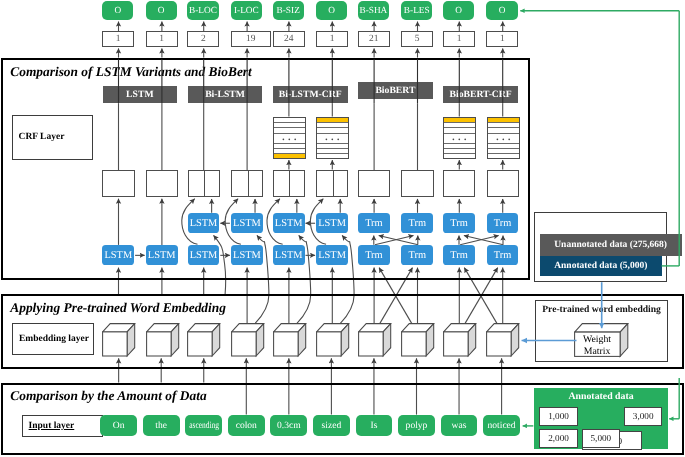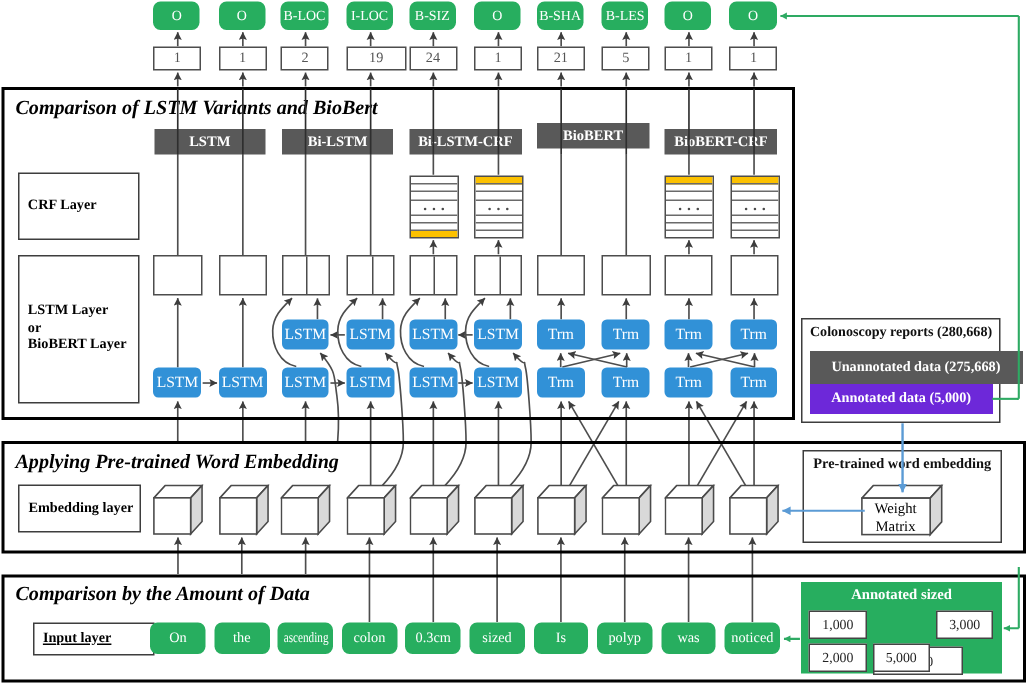--- a/index.html
+++ b/index.html
@@ -176,23 +176,20 @@
       <div class="abs cbox" style="left:401.2px;top:31.3px;width:32.1px;height:16.1px;font-size:9.5px;">5</div>
       <div class="abs cbox" style="left:443px;top:31.3px;width:32.1px;height:16.1px;font-size:9.5px;">1</div>
       <div class="abs cbox" style="left:486.4px;top:31.3px;width:32.1px;height:16.1px;font-size:9.5px;">1</div>
       <div class="abs section" style="left:1.1px;top:57.8px;width:528.6px;height:222.6px;"></div>
       <div class="abs section" style="left:1.1px;top:294.3px;width:682.7px;height:74.7px;"></div>
       <div class="abs section" style="left:1.1px;top:382.6px;width:682.7px;height:72.8px;"></div>
       <div class="abs sect-title" style="left:10.3px;top:300.1px;font-size:13.4px;">Applying Pre-trained Word Embedding</div>
       <div class="abs sect-title" style="left:10.3px;top:64.2px;font-size:13.4px;">Comparison of LSTM Variants and BioBert</div>
       <div class="abs labelbox" style="left:12.4px;top:115.1px;width:80.6px;height:44.5px;font-size:9.5px;padding-left:5.2px;">CRF Layer</div>
       <div class="abs sect-title" style="left:10.3px;top:388.2px;font-size:13.4px;">Comparison by the Amount of Data</div>
-      <div class="abs labelbox" style="left:12.4px;top:170.2px;width:80.6px;height:99px;font-size:9.5px;line-height:11.6px;white-space:pre;padding-left:5.2px;">LSTM Layer
-or
-BioBERT Layer</div>
       <div class="abs mhead" style="left:102.6px;top:86px;width:74.5px;height:17.2px;font-size:9.7px;">LSTM</div>
       <div class="abs mhead" style="left:187.8px;top:86px;width:74.5px;height:17.2px;font-size:9.7px;">Bi-LSTM</div>
       <div class="abs mhead" style="left:273px;top:86px;width:74.5px;height:17.2px;font-size:9.7px;">Bi-LSTM-CRF</div>
       <div class="abs mhead" style="left:358.20000000000005px;top:82px;width:74.5px;height:17.2px;font-size:9.7px;">BioBERT</div>
       <div class="abs mhead" style="left:443.40000000000003px;top:86px;width:74.5px;height:17.2px;font-size:9.7px;">BioBERT-CRF</div>
       <div class="abs stack" style="left:272.8px;top:116.5px;width:33px;height:42px;">
         <div class="row" style="height:5.7px;position:relative;"></div>
         <div class="row" style="height:5.1px;position:relative;"></div>
         <div class="row" style="height:5.3px;position:relative;"></div>
         <div class="row" style="height:10.4px;position:relative;">
@@ -345,34 +342,33 @@
         <span style="display:inline-block;transform:scaleX(0.78);white-space:nowrap;">ascending</span>
       </div>
       <div class="abs wordpill" style="left:227.85000000000002px;top:415.1px;width:36.9px;height:21px;font-size:9.55px;">colon</div>
       <div class="abs wordpill" style="left:270.4px;top:415.1px;width:36.9px;height:21px;font-size:9.55px;">0.3cm</div>
       <div class="abs wordpill" style="left:312.95000000000005px;top:415.1px;width:36.9px;height:21px;font-size:9.55px;">sized</div>
       <div class="abs wordpill" style="left:355.5px;top:415.1px;width:36.9px;height:21px;font-size:9.55px;">Is</div>
       <div class="abs wordpill" style="left:398.04999999999995px;top:415.1px;width:36.9px;height:21px;font-size:9.55px;">polyp</div>
       <div class="abs wordpill" style="left:440.6px;top:415.1px;width:36.9px;height:21px;font-size:9.55px;">was</div>
       <div class="abs wordpill" style="left:483.15px;top:415.1px;width:36.9px;height:21px;font-size:9.55px;">noticed</div>
       <div class="abs panel" style="left:534.4px;top:211.9px;width:132.6px;height:69.9px;"></div>
-      <div class="abs panel-title" style="left:534.4px;top:216.9px;width:132.6px;font-size:9.4px;">Colonoscopy reports (280,668)</div>
       <div class="abs bar" style="left:539.6px;top:234px;width:142px;height:21.8px;background:#595959;color:#fff;font-size:9.5px;">Unannotated data (275,668)</div>
-      <div class="abs bar" style="left:539.6px;top:255.8px;width:122.4px;height:20.3px;background:#6d28d9;color:#fff;font-size:9.5px;">Annotated data (5,000)</div>
+      <div class="abs bar" style="left:539.6px;top:255.8px;width:122.4px;height:20.3px;background:#0c4a6e;color:#fff;font-size:9.5px;">Annotated data (5,000)</div>
       <div class="abs panel" style="left:535.1px;top:299.8px;width:132.9px;height:61.8px;"></div>
       <div class="abs panel-title" style="left:535.1px;top:303.8px;width:132.9px;font-size:9.6px;">Pre-trained word embedding</div>
       <div class="abs" style="left:573.6999999999999px;top:323.4px;width:56.2px;height:35.8px;"><svg width="56.2" height="35.8">
           <path d="M0.6,9.1 L8.3,0.6 L53.800000000000004,0.6 L46.1,9.1 Z" fill="#fff" stroke="#4a4a4a" stroke-width="1.05"></path>
           <path d="M46.1,9.1 L53.800000000000004,0.6 L53.800000000000004,24.900000000000002 L46.1,33.4 Z" fill="#d9d9d9" stroke="#4a4a4a" stroke-width="1.05"></path>
           <rect x="0.6" y="9.1" width="45.5" height="24.3" fill="#fff" stroke="#4a4a4a" stroke-width="1.05"></rect>
         </svg></div>
       <div class="abs" style="left:574.3px;top:334.1px;width:45.5px;text-align:center;font-size:9.8px;line-height:11.5px;white-space:pre;">Weight
 Matrix</div>
       <div class="abs greenpanel" style="left:534.1px;top:388.2px;width:133.9px;height:60.7px;"></div>
-      <div class="abs panel-title" style="left:534.1px;top:391px;width:133.9px;font-size:9.8px;color:#fff;">Annotated sized</div>
+      <div class="abs panel-title" style="left:534.1px;top:391px;width:133.9px;font-size:9.8px;color:#fff;">Annotated data</div>
       <div class="abs sizebox" style="left:539.4px;top:406.5px;width:38.3px;height:19.1px;font-size:9.2px;">1,000</div>
       <div class="abs sizebox" style="left:581.6999999999999px;top:431px;width:60px;height:19.1px;font-size:9.2px;">2,000</div>
       <div class="abs sizebox" style="left:624px;top:406.5px;width:38.3px;height:19.1px;font-size:9.2px;">3,000</div>
       <div class="abs sizebox" style="left:539.4px;top:428.5px;width:38.3px;height:19.1px;font-size:9.2px;">2,000</div>
       <div class="abs sizebox" style="left:581.6999999999999px;top:428.5px;width:38.3px;height:19.1px;font-size:9.2px;">5,000</div>
     </div>
   <svg id="wires2" viewBox="0 0 685 457">
       <line x1="118.5" y1="59.2" x2="118.5" y2="103.2" stroke="#2e2e2e" stroke-width="1.1"></line>
       <line x1="161.89999999999998" y1="59.2" x2="161.89999999999998" y2="103.2" stroke="#2e2e2e" stroke-width="1.1"></line>
       <line x1="203.7" y1="59.2" x2="203.7" y2="103.2" stroke="#2e2e2e" stroke-width="1.1"></line>

